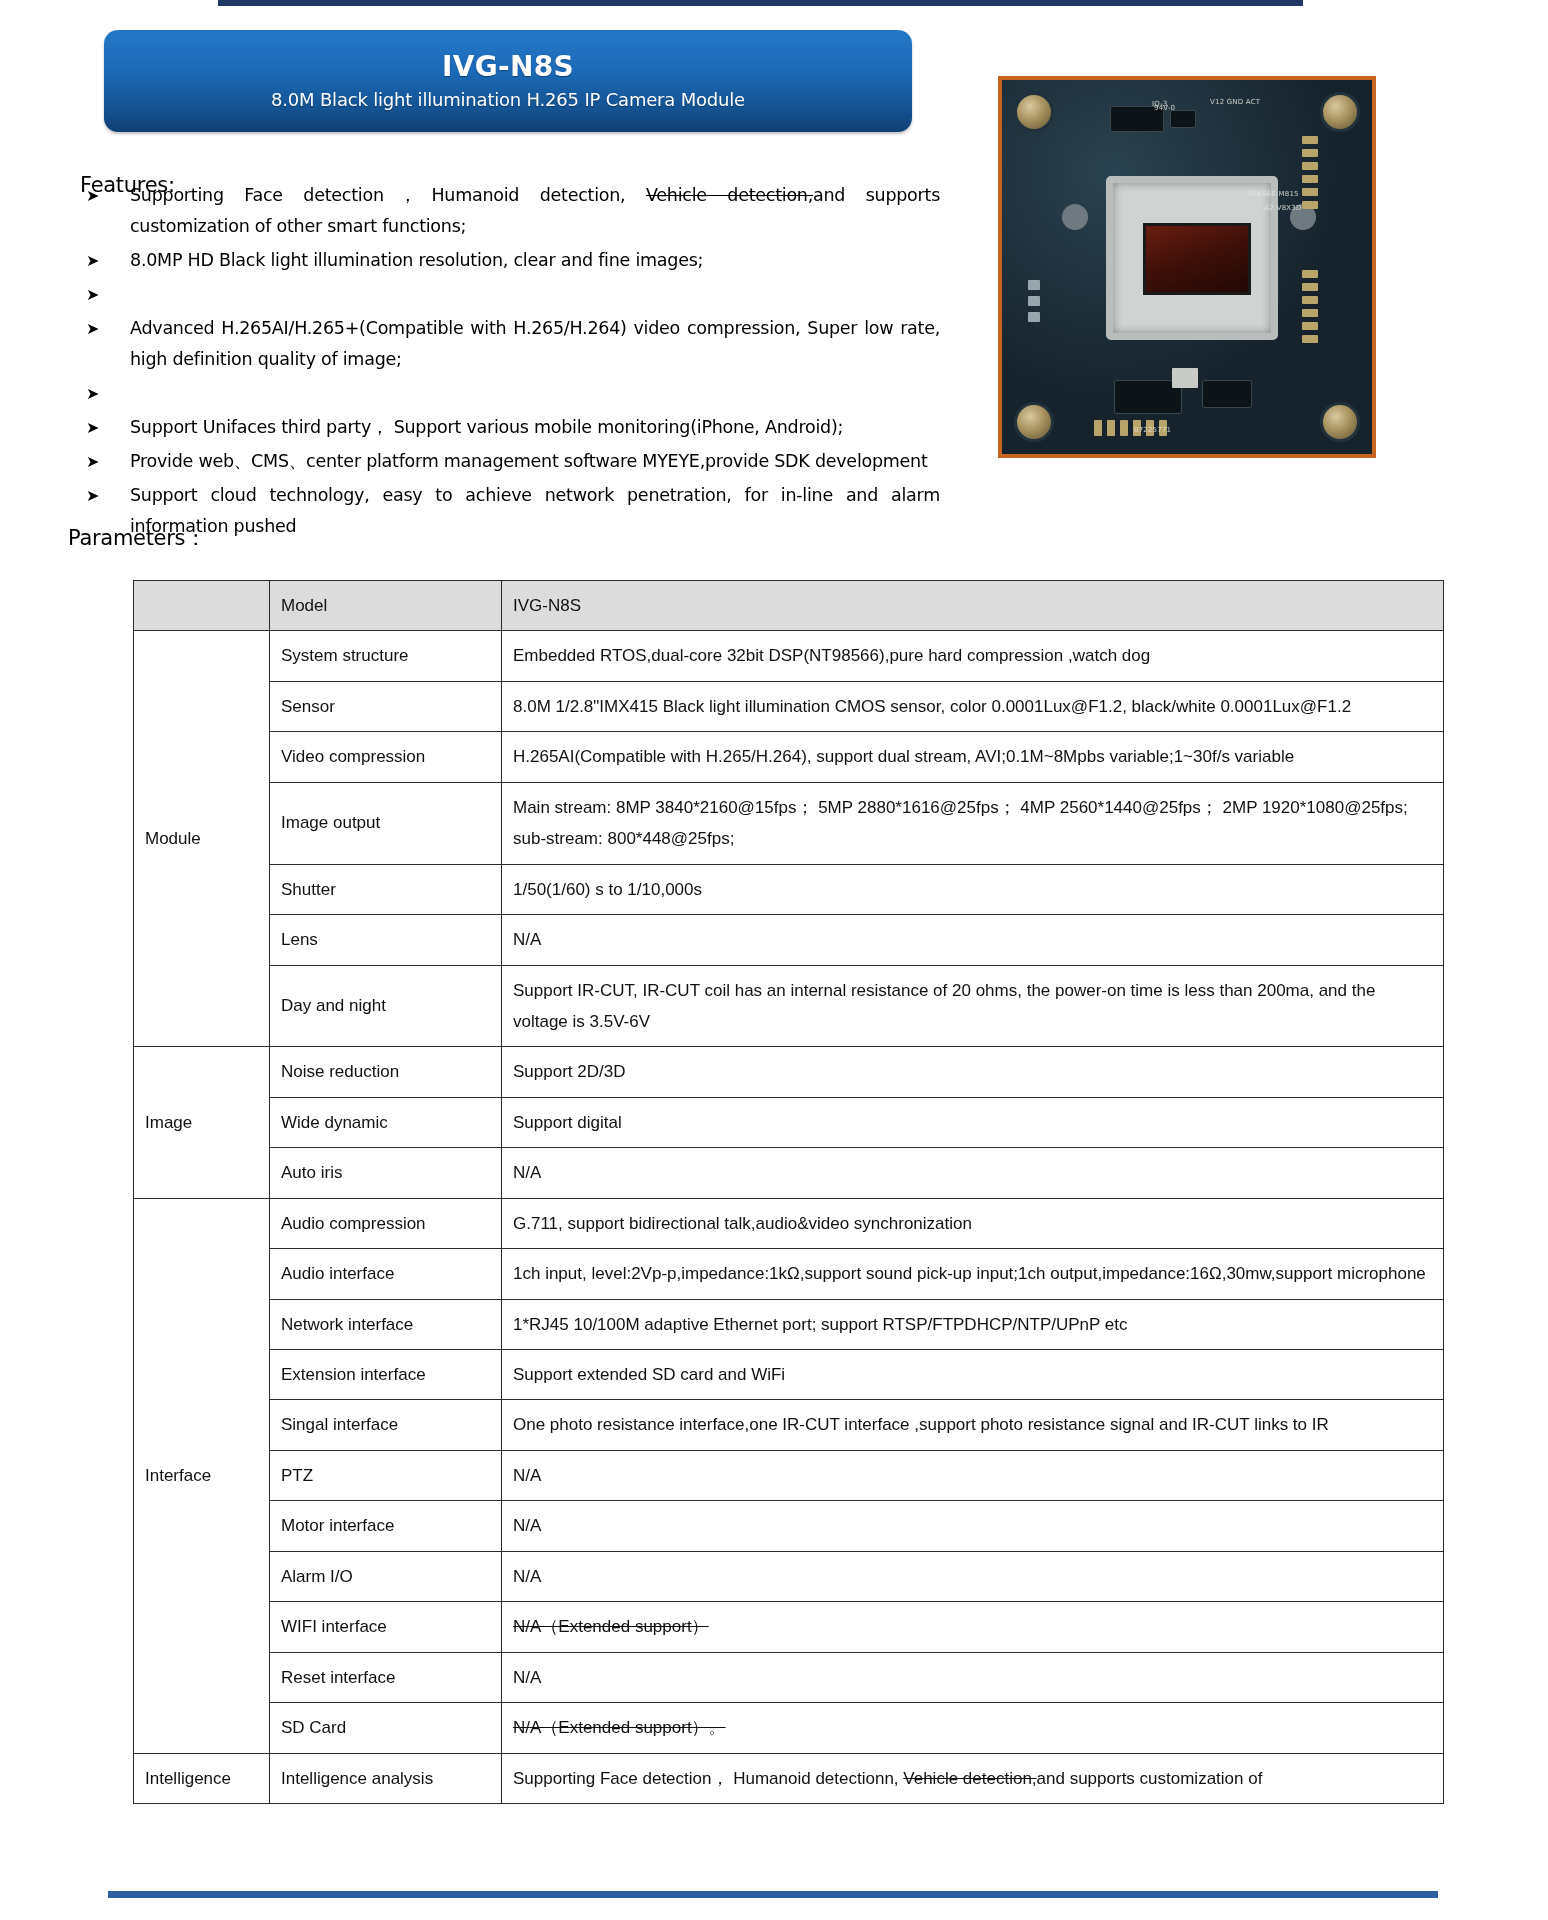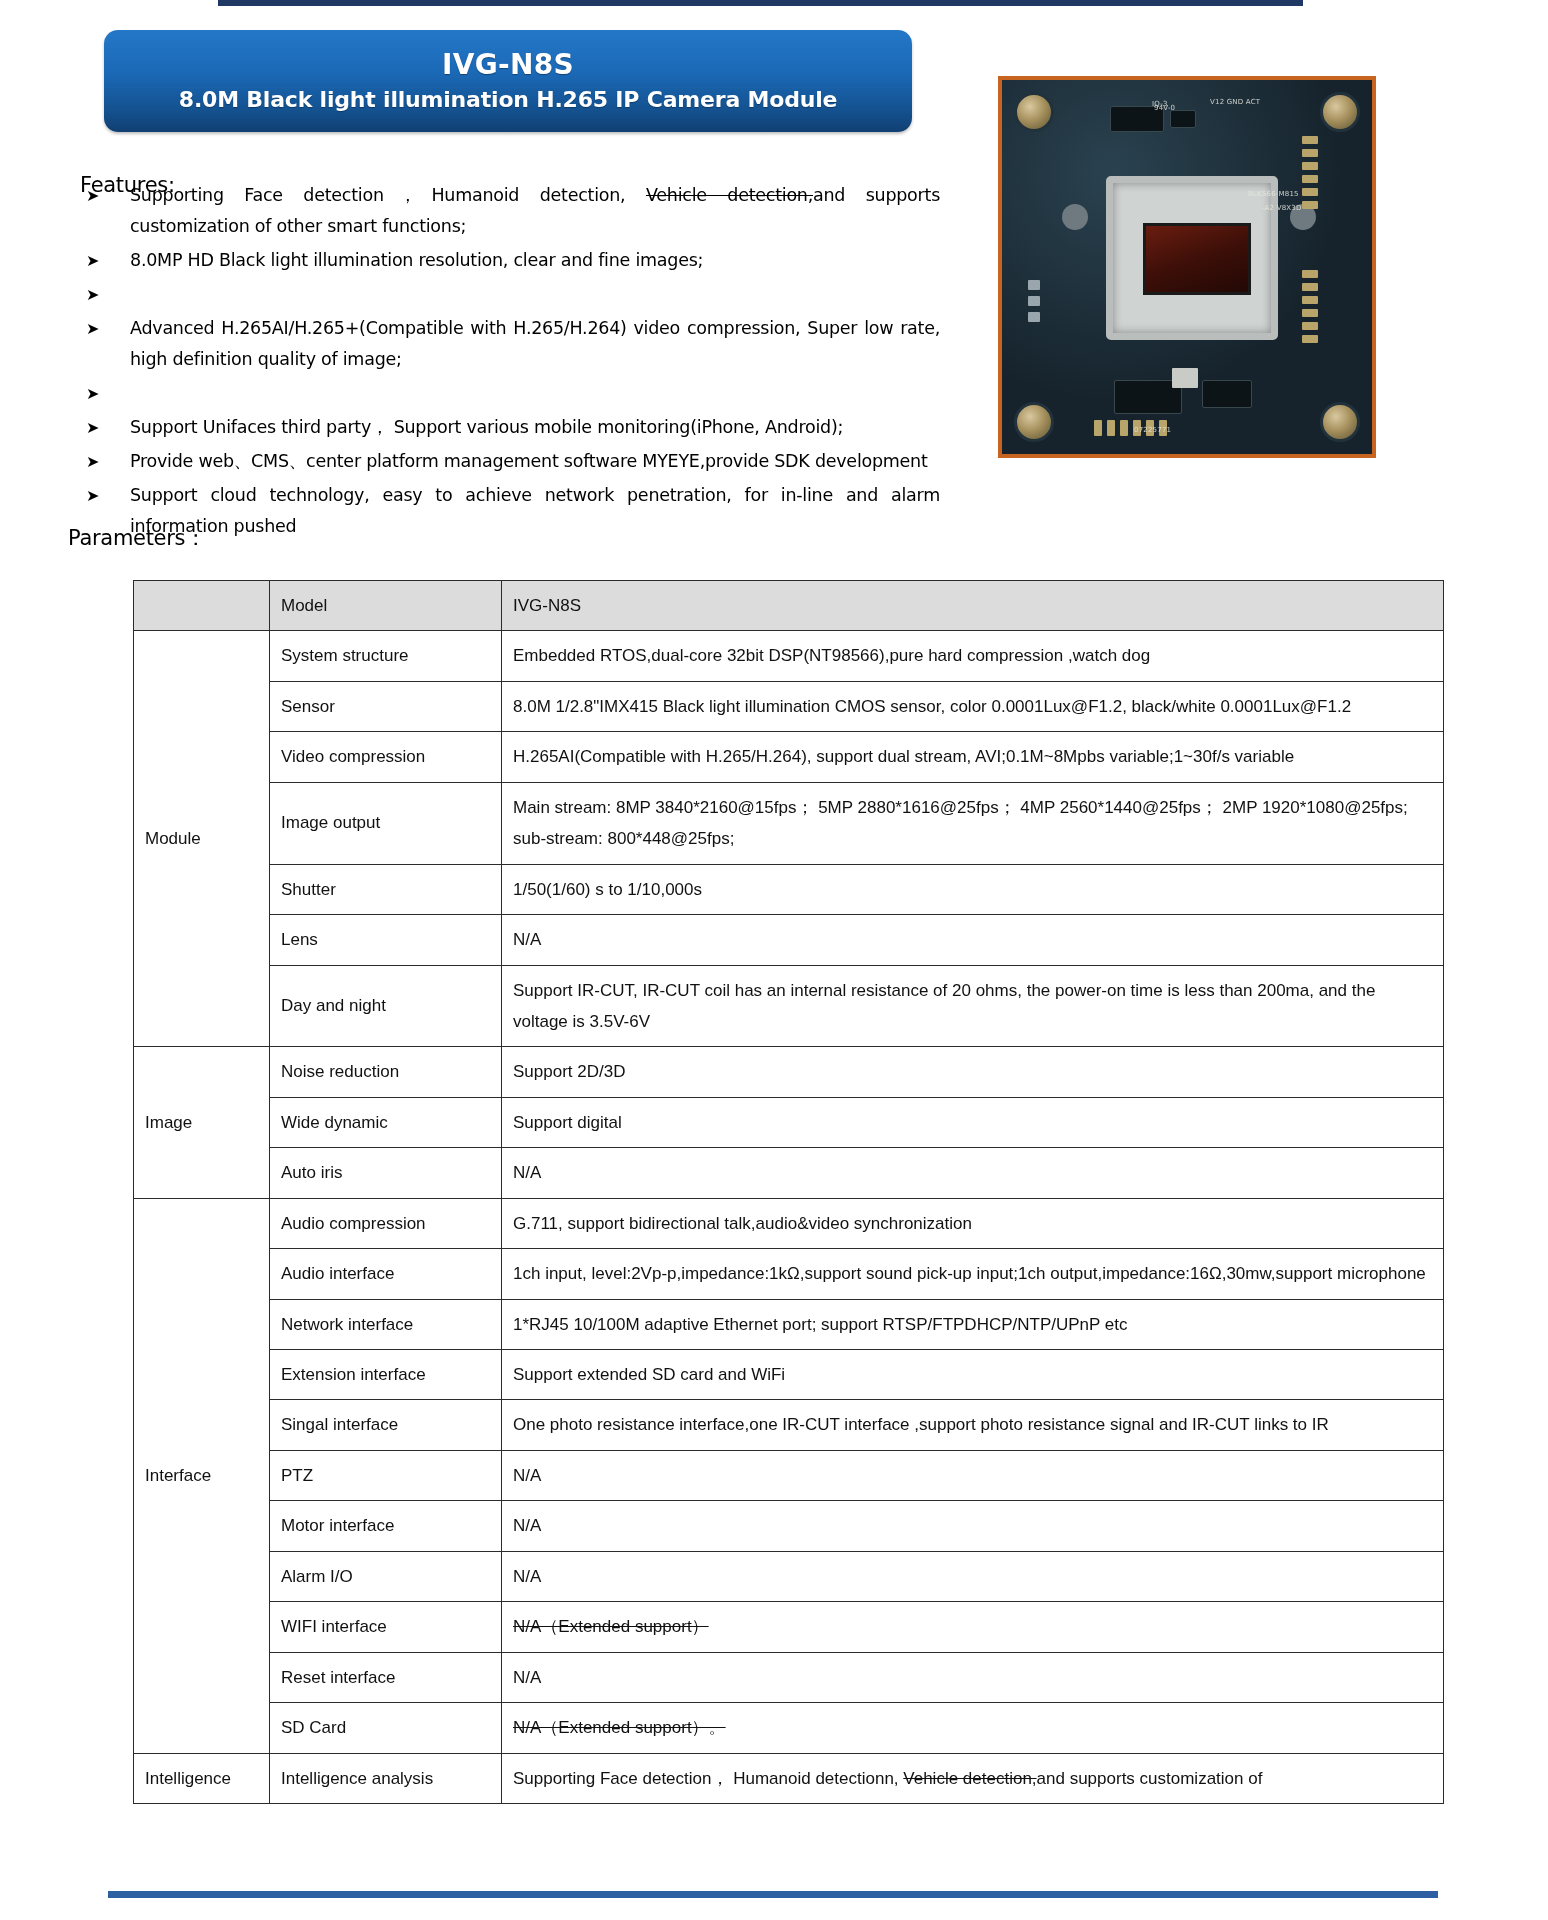--- a/index.html
+++ b/index.html
@@ -49,22 +49,22 @@
     font-family: "DejaVu Sans", sans-serif;
     font-weight: bold;
     font-size: 28px;
     letter-spacing: .3px;
     line-height: 1.1;
     margin-bottom: 6px;
     text-shadow: 0 1px 1px rgba(0,0,0,.35);
   }
   .banner-sub {
     font-family: "DejaVu Sans", sans-serif;
-    font-size: 22px;
-    font-weight: 700;
+    font-size: 18px;
+    font-weight: 400;
     letter-spacing: -0.2px;
     text-shadow: 0 1px 1px rgba(0,0,0,.3);
   }
 
   
   .features-head {
     position: absolute;
     left: 80px; top: 148px;
     font-family: "DejaVu Sans", sans-serif;
     font-size: 21px;

